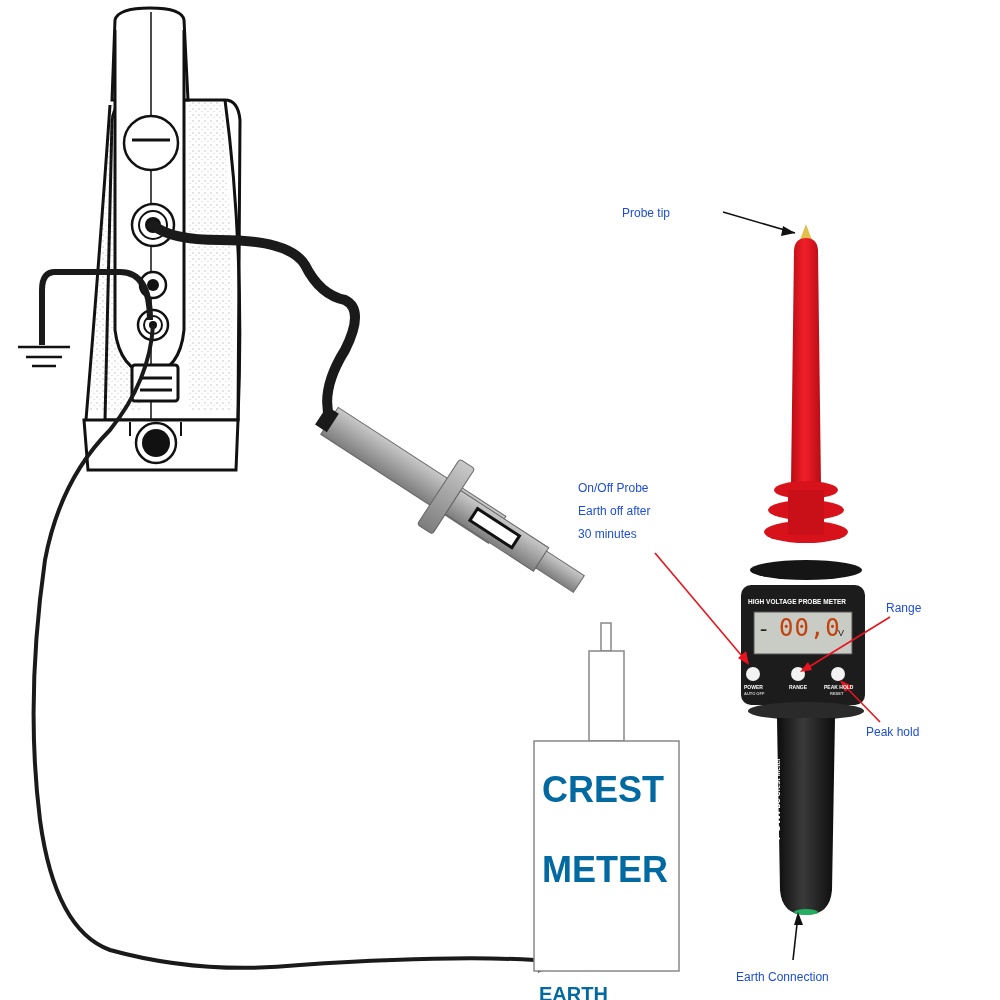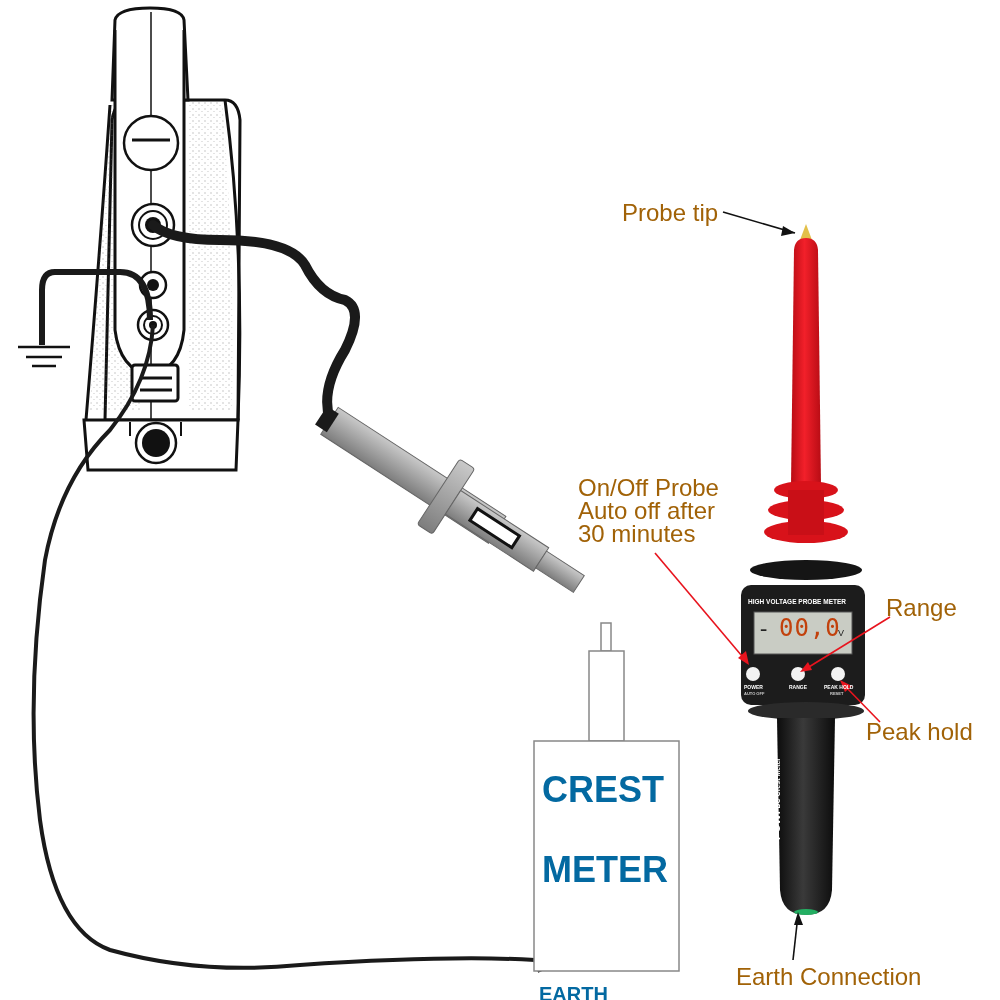--- a/index.html
+++ b/index.html
@@ -1,18 +1,18 @@
 <!DOCTYPE html>
 <html><head>
 <meta charset="utf-8">
 <style>
   html, body { margin:0; padding:0; background:#ffffff; }
   body { width:1000px; height:1000px; position:relative; overflow:hidden; font-family:"Liberation Sans", sans-serif; }
   svg.scene { position:absolute; left:0; top:0; width:1000px; height:1000px; }
-  .label { position:absolute; color:#a16207; font-family:"Liberation Sans", sans-serif; font-size:24px; line-height:22px; white-space:nowrap; }
+  .label { position:absolute; color:#1d4ed8; font-family:"Liberation Sans", sans-serif; font-size:12px; line-height:22px; white-space:nowrap; }
   .crest { position:absolute; font-family:"Liberation Sans", sans-serif; font-weight:bold; color:#0369a1; }
   .meter-text { position:absolute; font-family:"Liberation Sans", sans-serif; font-weight:bold; color:#fff; white-space:nowrap; }
 </style>
 </head>
 <body>
 
 <svg class="scene" viewBox="0 0 1000 1000">
   <defs>
     <linearGradient id="grayBar" x1="0" y1="0" x2="0" y2="1">
       <stop offset="0" stop-color="#c9c9c9"></stop>
@@ -121,21 +121,21 @@
     <line x1="880" y1="722" x2="843" y2="684" stroke="#e8141e" stroke-width="1.6"></line>
     <path d="M840,680 L852,686 L845,692 Z" fill="#e8141e"></path>
 
     <line x1="793" y1="960" x2="798" y2="915" stroke="#111" stroke-width="1.6"></line>
     <path d="M798,912 L794,925 L803,925 Z" fill="#111"></path>
   </g>
 </svg>
 
 <div class="label" style="left:622px; top:202px;">Probe tip</div>
 <div class="label" style="left:578px; top:477px;">On/Off Probe</div>
-<div class="label" style="left:578px; top:500px;">Auto off after</div>
+<div class="label" style="left:578px; top:500px;">Earth off after</div>
 <div class="label" style="left:578px; top:523px;">30 minutes</div>
 <div class="label" style="left:886px; top:597px;">Range</div>
 <div class="label" style="left:866px; top:721px;">Peak hold</div>
 <div class="label" style="left:736px; top:966px;">Earth Connection</div>
 
 <div class="crest" style="left:542px; top:770px; font-size:36px; line-height:40px;">CREST</div>
 <div class="crest" style="left:542px; top:814px; font-size:36px; line-height:40px;margin-top:36px;">METER</div>
 <div class="crest" style="left:539px; top:942px; font-size:20px; line-height:16px;margin-top:44px;">EARTH</div>
 
 <div class="meter-text" style="left:748px; top:598px; font-size:6.5px;">HIGH VOLTAGE PROBE METER</div>

